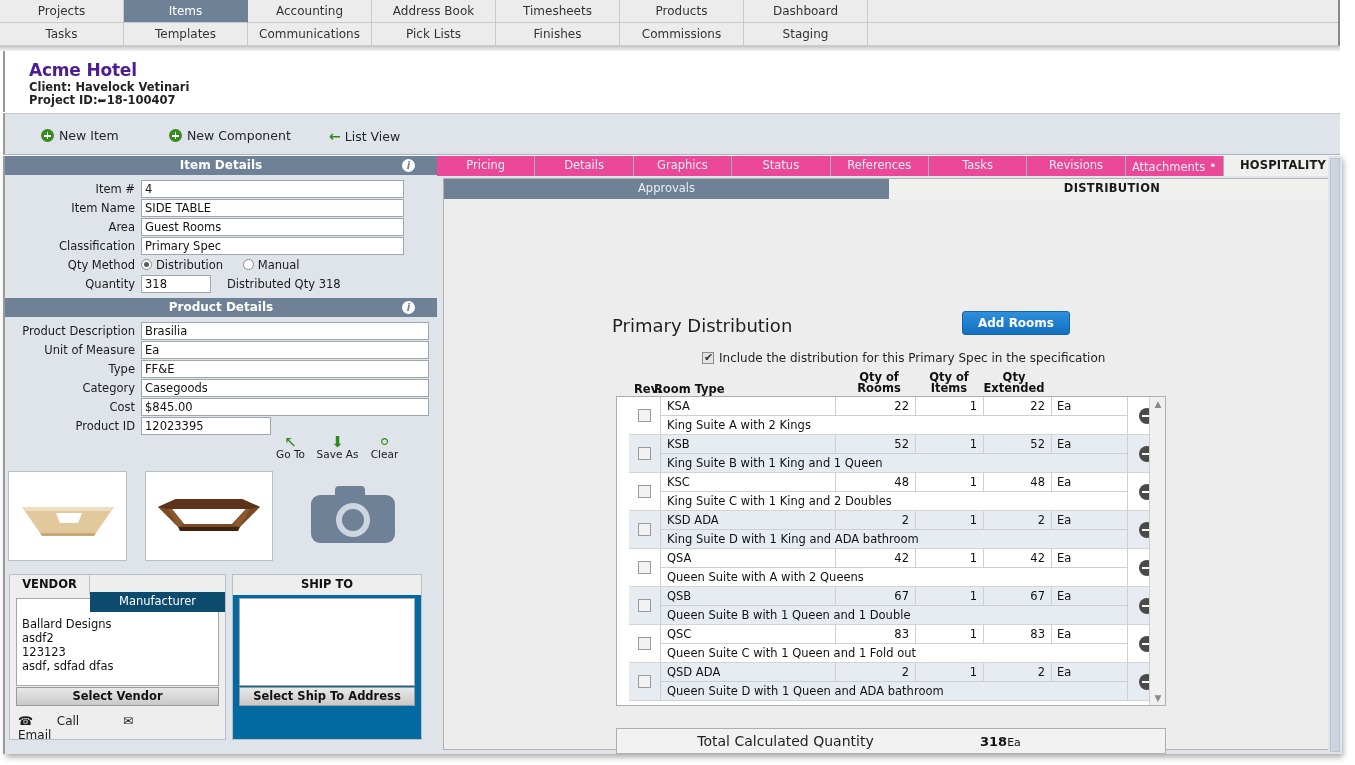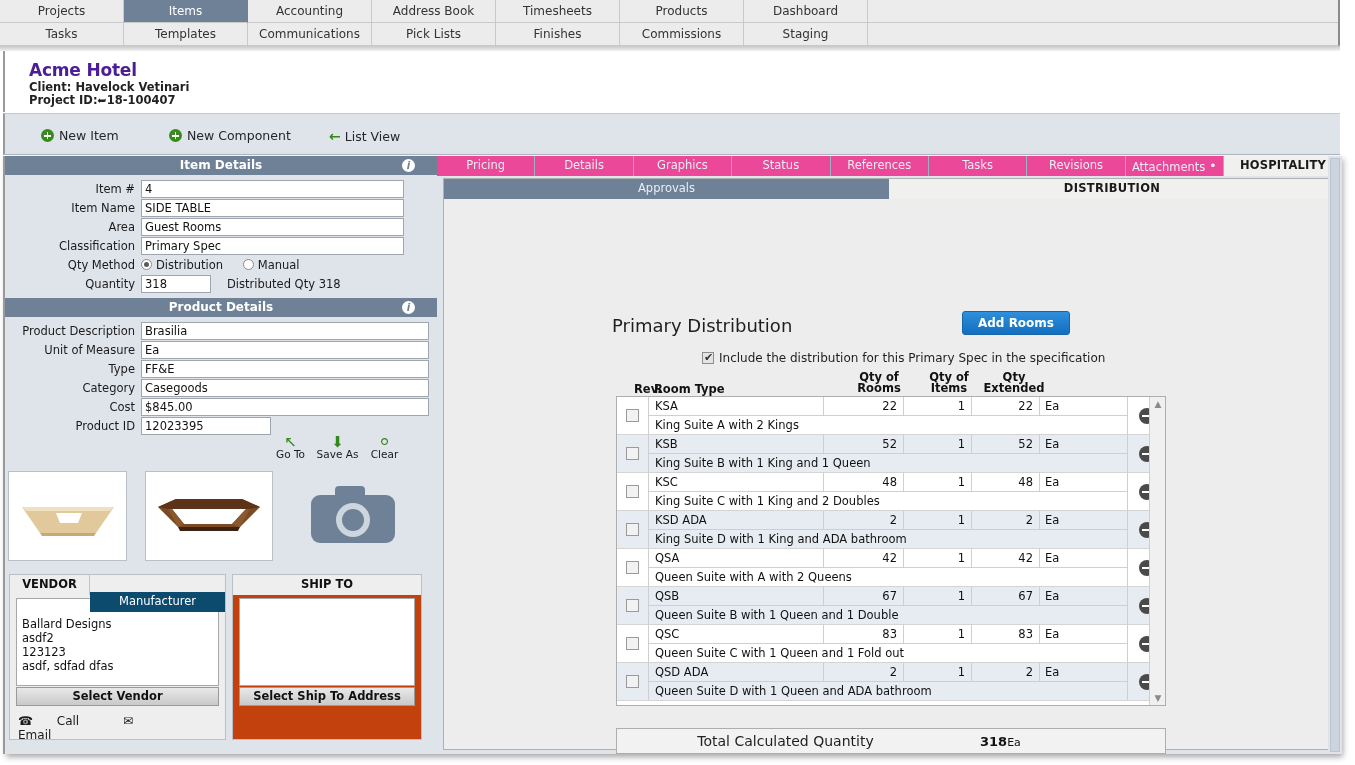--- a/index.html
+++ b/index.html
@@ -191,21 +191,21 @@
   }
   #camera { position:absolute; left:304px; top:17px; width:88px; height:66px; }
 
   
   #vendorbox {
     position:absolute; left:4px; top:418px; width:217px; height:166px;
     background:#eeeeee; border:1px solid #b9bfc7;
   }
   #shipbox {
     position:absolute; left:227px; top:418px; width:190px; height:166px;
-    background:#c2410c; border:1px solid #b9bfc7;
+    background:#0369a1; border:1px solid #b9bfc7;
   }
   .vtabs { display:flex; height:20px; }
   .vtab {
     flex:0 0 80px; height:20px; line-height:19px; text-align:center;
     font-size:11.5px; font-weight:bold; background:#eeeeee; color:#111;
     border-right:1px solid #c4c4c4; cursor:pointer;
   }
   .vtab.dark { flex:1 1 auto; background:#0c4a6e; color:#ffffff; font-weight:normal; border-right:none;margin-top:17px;}
   .shiphead {
     height:20px; line-height:19px; text-align:center; font-size:11.5px;
@@ -281,21 +281,21 @@
   #dh-rev { left:18px; top:13px; }
   #dh-room { left:38px; top:13px; }
   #dh-rooms { left:228px; top:1px; width:70px; }
   #dh-items { left:300px; top:1px; width:66px; }
   #dh-ext { left:362px; top:1px; width:72px; }
 
   #disttable {
     position:relative; width:550px; height:310px;
     background:#ffffff; border:1px solid #aeaeae; overflow:hidden;
   }
-  .drow { display:flex; height:38px; border-bottom:1px solid #d4d4d4; position:relative; }
+  .drow { display:flex; height:38px; border-bottom:1px solid #d4d4d4; position:relative;margin-left:12px; }
   .drow.alt { background:#e7ecf2; }
   .dcell-chk {
     flex:0 0 32px; display:flex; align-items:center; justify-content:center;
     border-right:1px solid #cfcfcf;
   }
   .rowchk {
     width:13px; height:13px; background:#f2f2f2; border:1px solid #9a9a9a;
   }
   .dstack { flex:1 1 auto; display:flex; flex-direction:column; }
   .dtop { display:flex; height:19px; }

